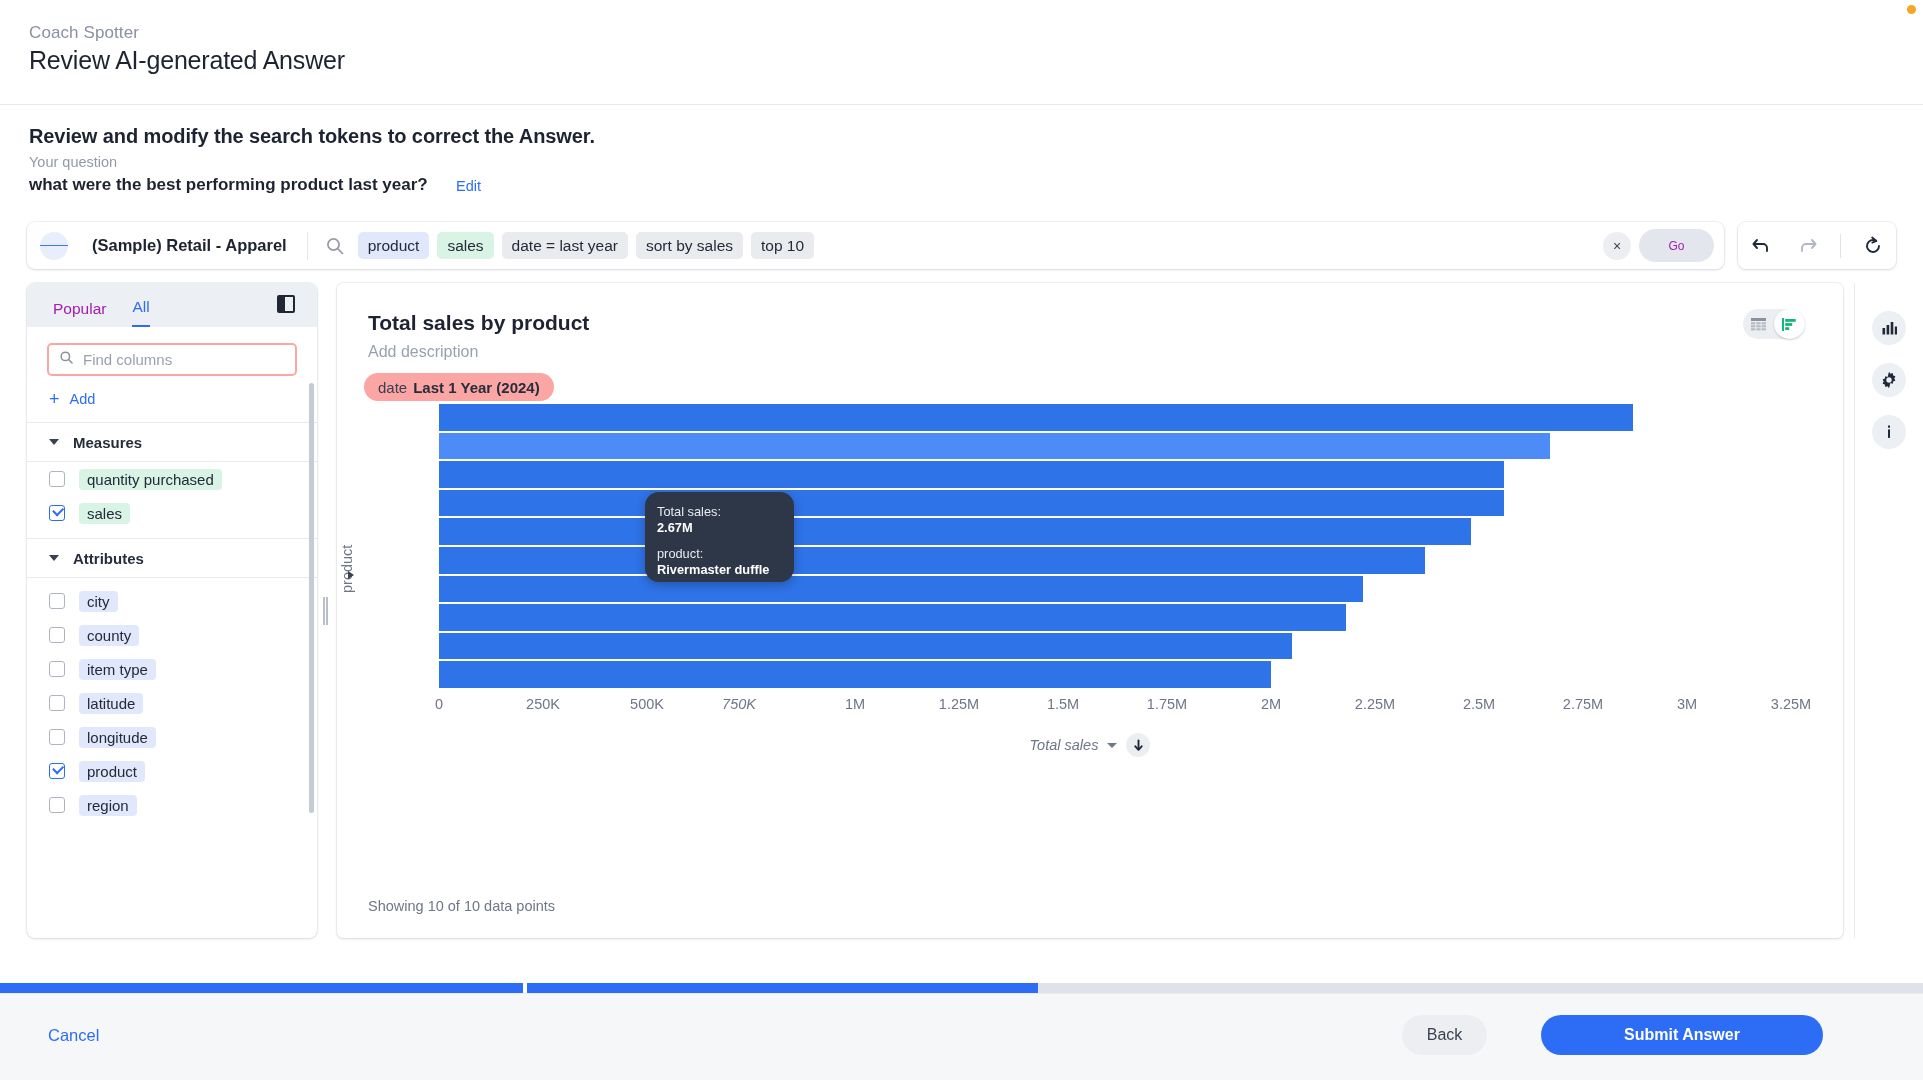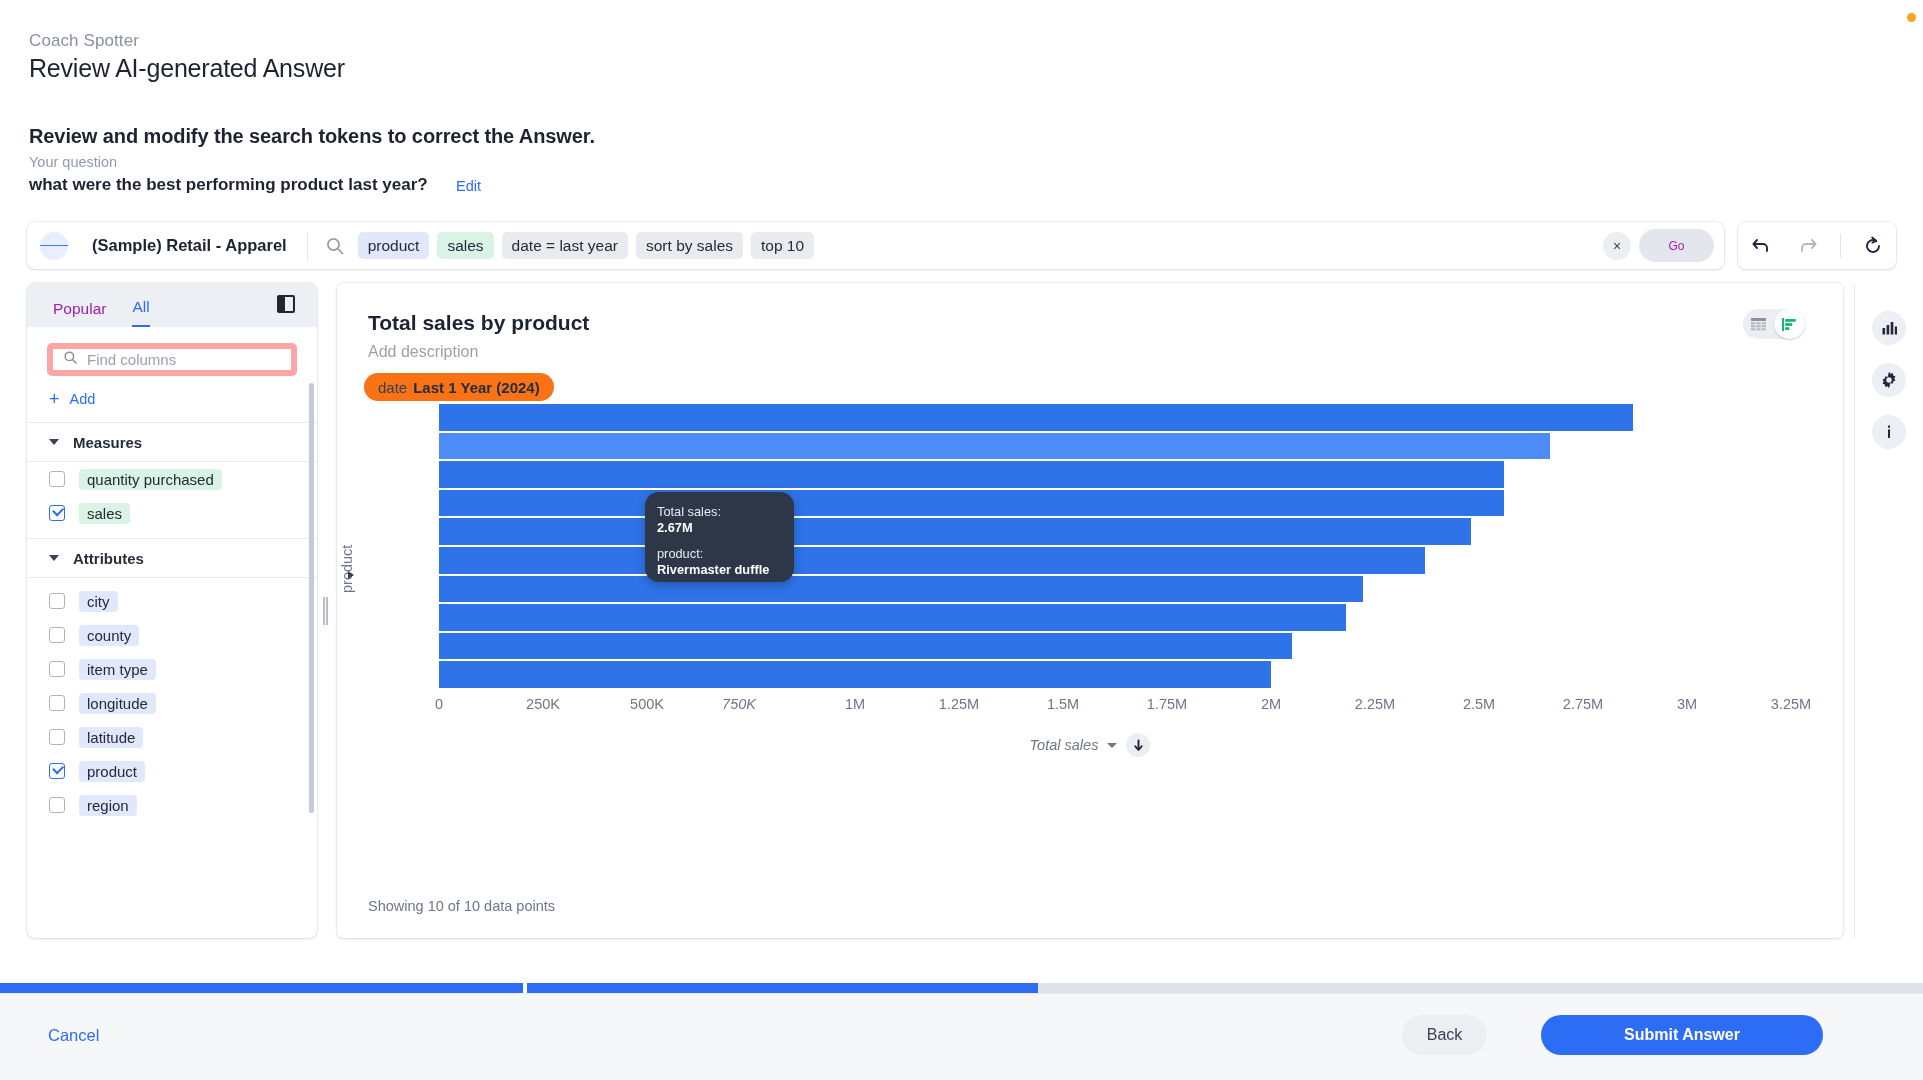--- a/index.html
+++ b/index.html
@@ -6,21 +6,21 @@
   html, body {
     width: 1923px; height: 1080px;
     font-family: "Liberation Sans", sans-serif;
     background: #f7f8fa;
     overflow: hidden;
   }
   .app { position: relative; width: 1923px; height: 1080px; background: #ffffff; }
 
   
   .topbar {
-    position: absolute; left: 0; top: 8px; width: 1923px; height: 105px;
+    position: absolute; left: 0; top: 0; width: 1923px; height: 105px;
     background: #ffffff; border-bottom: 1px solid #e6e8eb;
   }
   .eyebrow {
     position: absolute; left: 29px; top: 23px;
     font-size: 17px; color: #8a91a0; letter-spacing: .1px;
   }
   .page-title {
     position: absolute; left: 29px; top: 46px;
     font-size: 25px; color: #1d2330; letter-spacing: -.2px;
   }
@@ -114,21 +114,21 @@
     font-size: 15.5px; color:#a21caf; padding: 0 0 9px 0; margin-left: 26px; cursor:pointer;
   }
   .lp-tab.active { color:#2d6df6; border-bottom: 2.5px solid #2d6df6; }
   .lp-collapse {
     position:absolute; right: 22px; top: 12px; width: 18px; height: 18px;
     border: 2px solid #202634; border-radius: 2px; display:flex; cursor:pointer;
   }
   .lp-collapse i { display:block; width: 6px; background: #202634; }
   .find-wrap { padding: 16px 20px 0 20px; }
   .find-box {
-    height: 33px; border: 6px solid #fca5a5; border-radius: 5px;
+    height: 33px; border: 2px solid #fca5a5; border-radius: 5px;
     display:flex; align-items:center; gap: 9px; padding: 0 10px;
   }
   .find-box input {
     border: none; outline: none; font-size: 15px; color:#3b4252; width: 100%;
     font-family: "Liberation Sans", sans-serif; background: transparent;
   }
   .find-box input::placeholder { color:#9aa1ae; }
   .add-row {
     display:flex; align-items:center; gap:10px; padding: 14px 20px 14px 22px;
     font-size: 14.5px; color:#2d6df6; cursor:pointer;
@@ -166,21 +166,21 @@
   
   .chartcard {
     position: absolute; left: 337px; top: 283px; width: 1506px; height: 655px;
     background:#fff; border-radius: 6px;
     box-shadow: 0 1px 3px rgba(20,28,48,.12), 0 0 0 1px rgba(20,28,48,.05);
   }
   .chart-title { position:absolute; left: 31px; top: 28px; font-size: 21px; font-weight: 700; color:#1d2330; }
   .chart-desc  { position:absolute; left: 31px; top: 60px; font-size: 16px; color:#9aa1ae; cursor:pointer; }
   .chart-filter {
     position:absolute; left: 27px; top: 90px; height: 28px; padding: 0 14px;
-    background:#f97316; border-radius: 14px; display:flex; align-items:center; gap: 6px;
+    background:#fca5a5; border-radius: 14px; display:flex; align-items:center; gap: 6px;
     font-size: 15px; color:#394152; cursor:pointer;
   }
   .chart-filter b { font-weight: 700; color:#262d3b; }
   .viz-toggle {
     position:absolute; right: 38px; top: 26px; height: 30px; width: 62px;
     background:#eceef2; border-radius: 15px; display:flex; align-items:center;
   }
   .vt-opt { width: 31px; height: 30px; display:flex; align-items:center; justify-content:center; cursor:pointer; }
   .vt-opt.active { background:#fff; border-radius:50%; box-shadow: 0 1px 2px rgba(20,28,48,.22); }
 
@@ -378,25 +378,25 @@
     <div class="col-row">
       <span class="cbox"></span>
       <span class="pill attr">county</span>
     </div>
     <div class="col-row">
       <span class="cbox"></span>
       <span class="pill attr">item type</span>
     </div>
     <div class="col-row">
       <span class="cbox"></span>
+      <span class="pill attr">latitude</span>
+    </div>
+    <div class="col-row">
+      <span class="cbox"></span>
       <span class="pill attr">longitude</span>
-    </div>
-    <div class="col-row">
-      <span class="cbox"></span>
-      <span class="pill attr">latitude</span>
     </div>
     <div class="col-row">
       <span class="cbox on"></span>
       <span class="pill attr">product</span>
     </div>
     <div class="col-row">
       <span class="cbox"></span>
       <span class="pill attr">region</span>
     </div>
 

